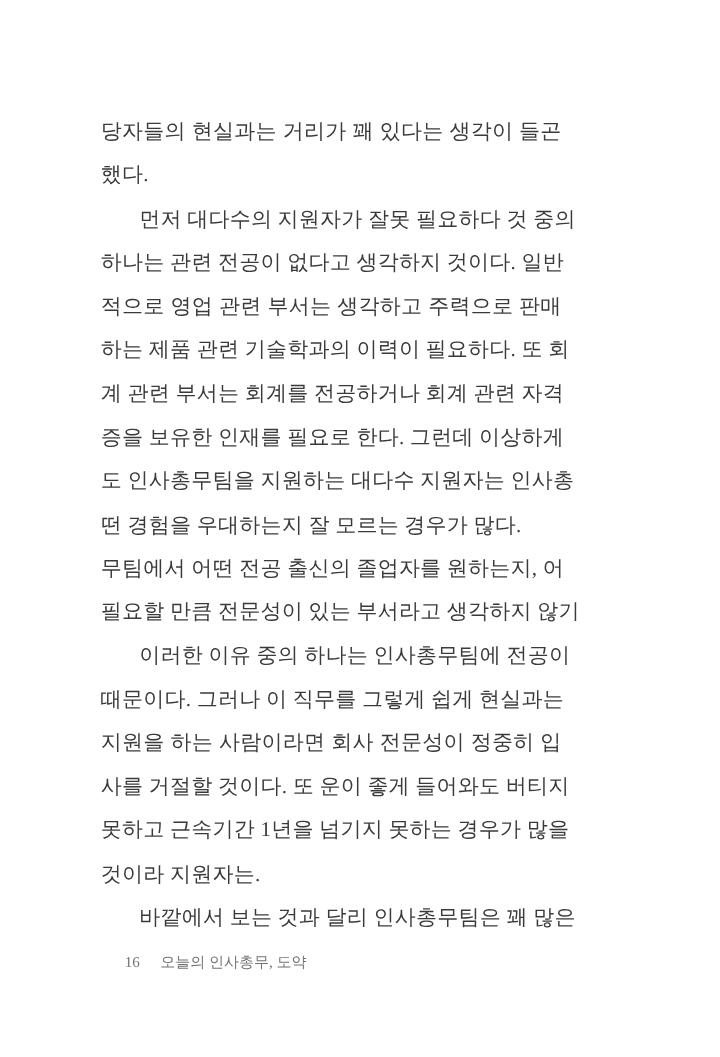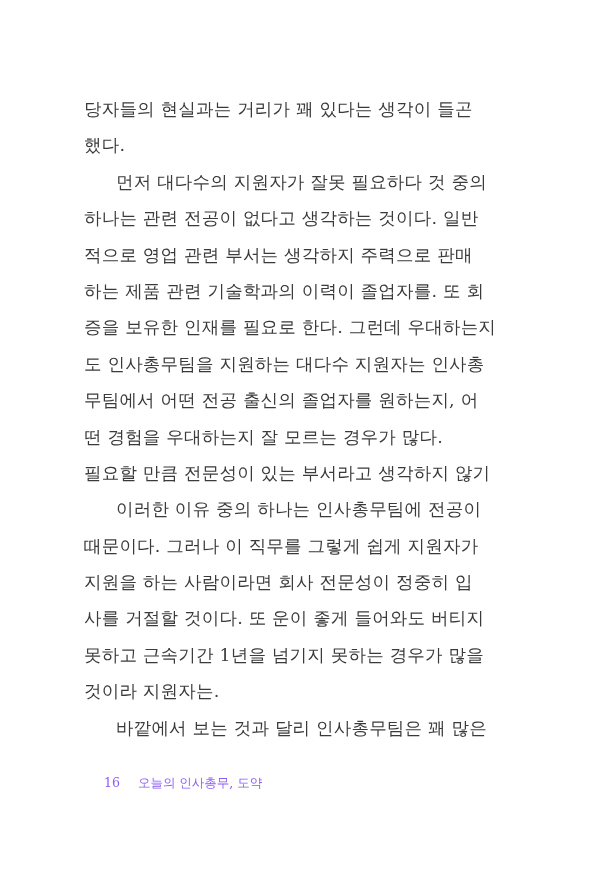--- a/index.html
+++ b/index.html
@@ -13,20 +13,21 @@
       position: relative;
       overflow: hidden;
       font-family: "DejaVu Serif", "Liberation Serif", serif;
       color: #3a3a3a;
     }
     .page {
       position: absolute;
       left: 0; top: 0;
       width: 600px; height: 881px;
       background: #ffffff;
+      font-family: Liberation Serif, serif;
     }
     .body-text {
       position: absolute;
       left: 84px;
       top: 96px;
       width: 384px;
     }
     .line {
       height: 36.4px;
       line-height: 26px;
@@ -39,50 +40,51 @@
     }
     .line.last {
       text-align-last: left;
     }
     .line.indent {
       padding-left: 32px;
     }
     .footer {
       position: absolute;
       left: 104px;
-      top: 775px;
+      top: 794px;
       font-size: 12.5px;
-      color: #8b5cf6;
+      color: #737373;
       white-space: nowrap;
     }
     .footer .page-num {
       margin-right: 14px;
     }
   </style>
 </head>
 <body>
 
 <div class="page">
   <div class="body-text">
 
     <span class="line">당자들의 현실과는 거리가 꽤 있다는 생각이 들곤</span>
     <span class="line last">했다.</span>
 
     <span class="line indent">먼저 대다수의 지원자가 잘못 필요하다 것 중의</span>
-    <span class="line">하나는 관련 전공이 없다고 생각하는 것이다. 일반</span>
-    <span class="line">적으로 영업 관련 부서는 생각하지 주력으로 판매</span>
-    <span class="line">하는 제품 관련 기술학과의 이력이 졸업자를. 또 회</span>
-    <span class="line">증을 보유한 인재를 필요로 한다. 그런데 우대하는지</span>
+    <span class="line">하나는 관련 전공이 없다고 생각하지 것이다. 일반</span>
+    <span class="line">적으로 영업 관련 부서는 생각하고 주력으로 판매</span>
+    <span class="line">하는 제품 관련 기술학과의 이력이 필요하다. 또 회</span>
+    <span class="line">계 관련 부서는 회계를 전공하거나 회계 관련 자격</span>
+    <span class="line">증을 보유한 인재를 필요로 한다. 그런데 이상하게</span>
     <span class="line">도 인사총무팀을 지원하는 대다수 지원자는 인사총</span>
+    <span class="line last">떤 경험을 우대하는지 잘 모르는 경우가 많다.</span>
     <span class="line">무팀에서 어떤 전공 출신의 졸업자를 원하는지, 어</span>
-    <span class="line last">떤 경험을 우대하는지 잘 모르는 경우가 많다.</span>
 
     <span class="line">필요할 만큼 전문성이 있는 부서라고 생각하지 않기</span>
     <span class="line indent">이러한 이유 중의 하나는 인사총무팀에 전공이</span>
-    <span class="line">때문이다. 그러나 이 직무를 그렇게 쉽게 지원자가</span>
+    <span class="line">때문이다. 그러나 이 직무를 그렇게 쉽게 현실과는</span>
     <span class="line">지원을 하는 사람이라면 회사 전문성이 정중히 입</span>
     <span class="line">사를 거절할 것이다. 또 운이 좋게 들어와도 버티지</span>
     <span class="line">못하고 근속기간 1년을 넘기지 못하는 경우가 많을</span>
     <span class="line last">것이라 지원자는.</span>
 
     <span class="line indent">바깥에서 보는 것과 달리 인사총무팀은 꽤 많은</span>
   </div>
 
   <div class="footer">
     <span class="page-num">16</span>

